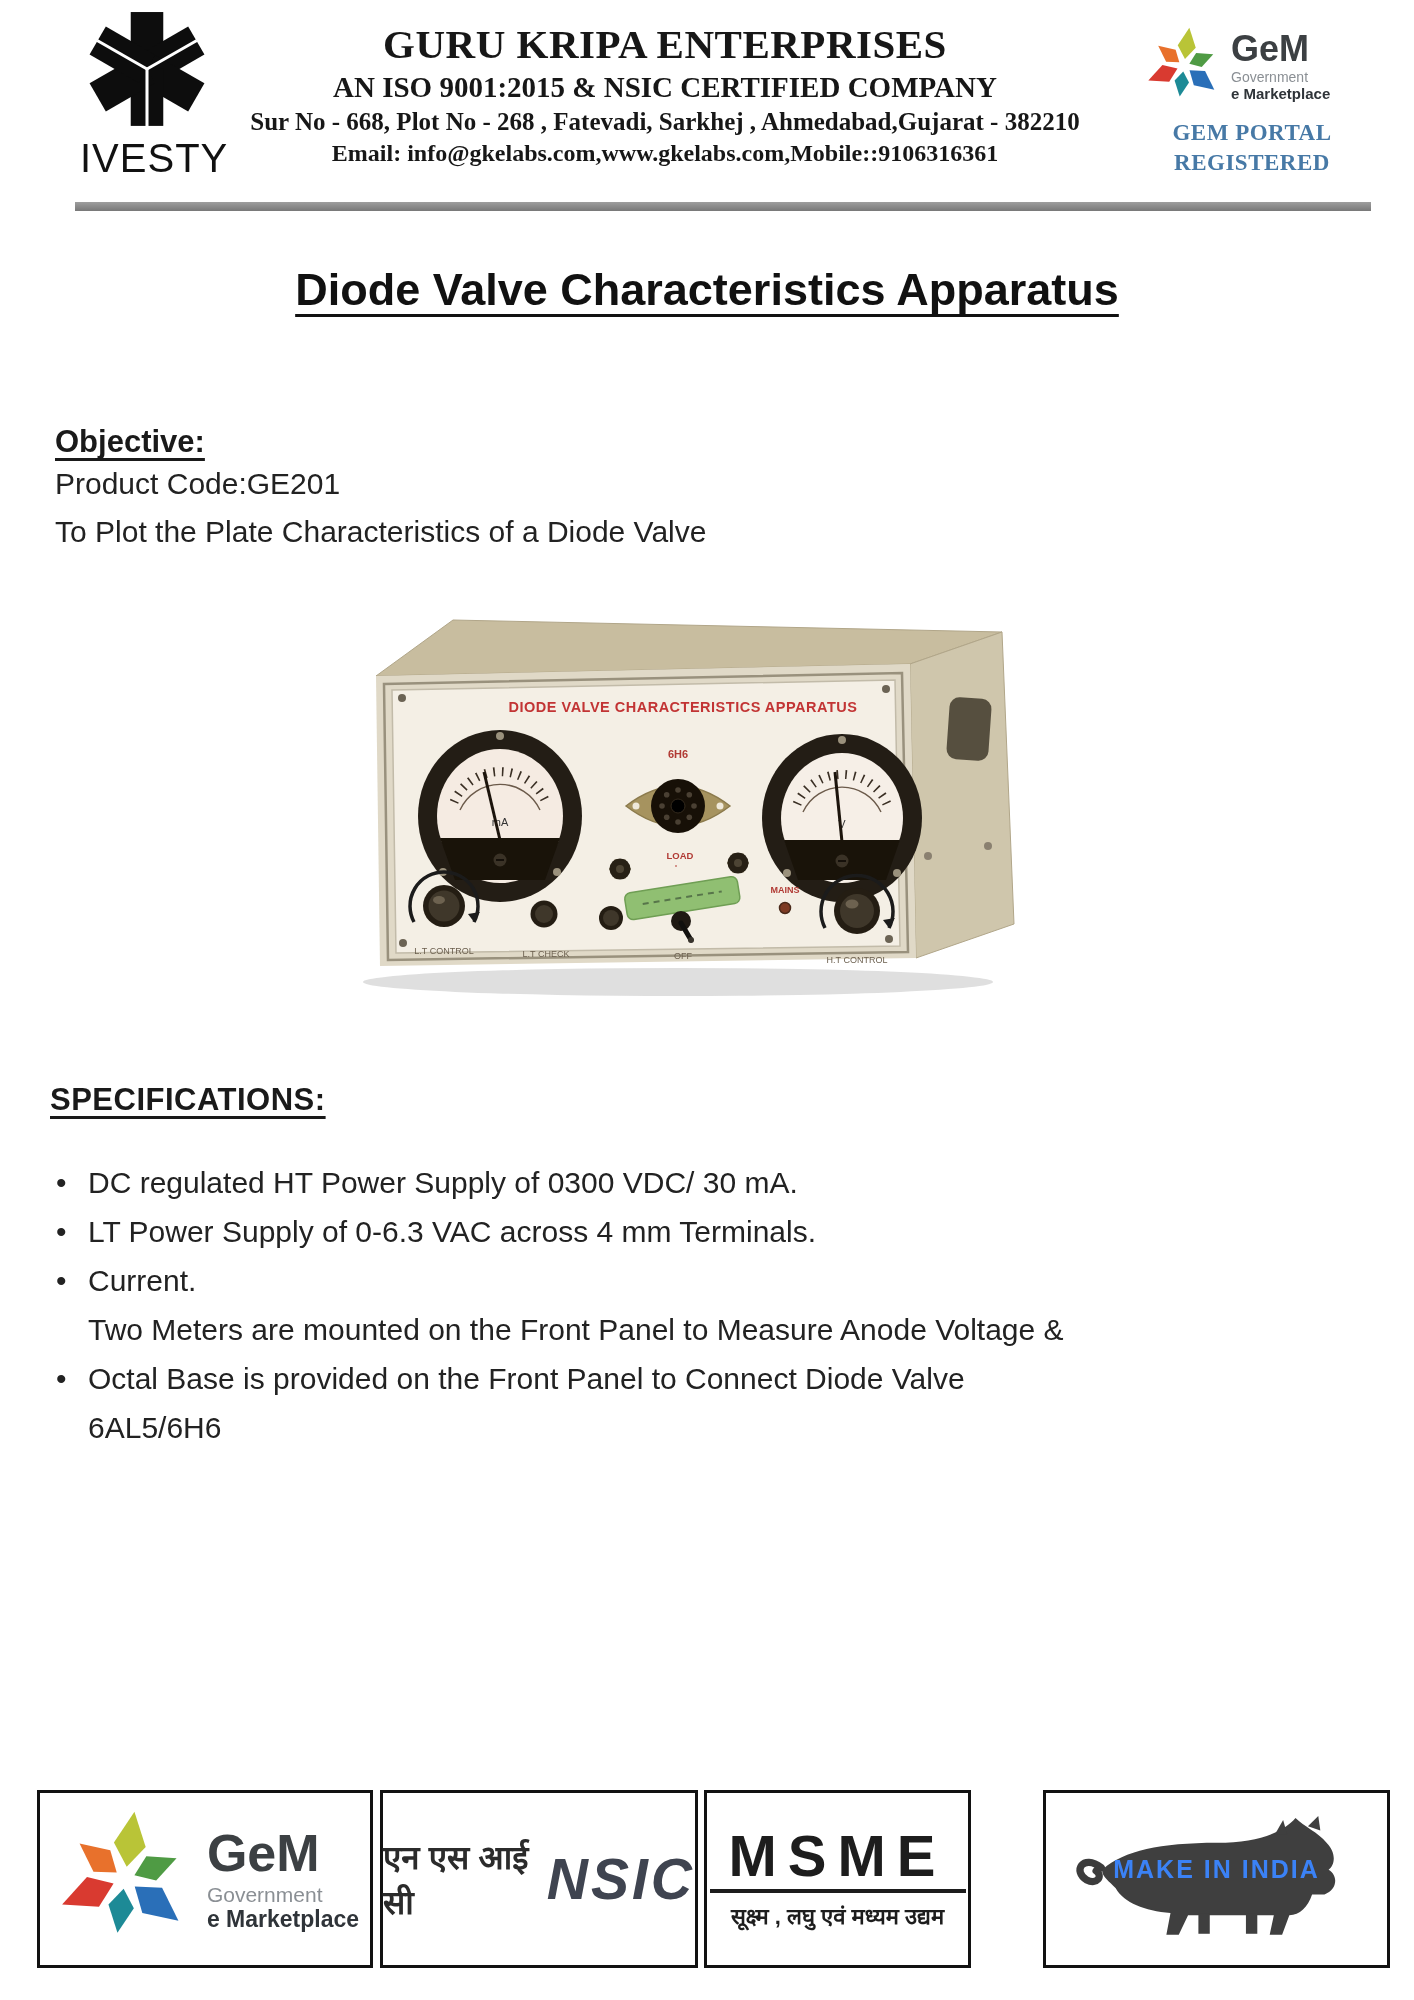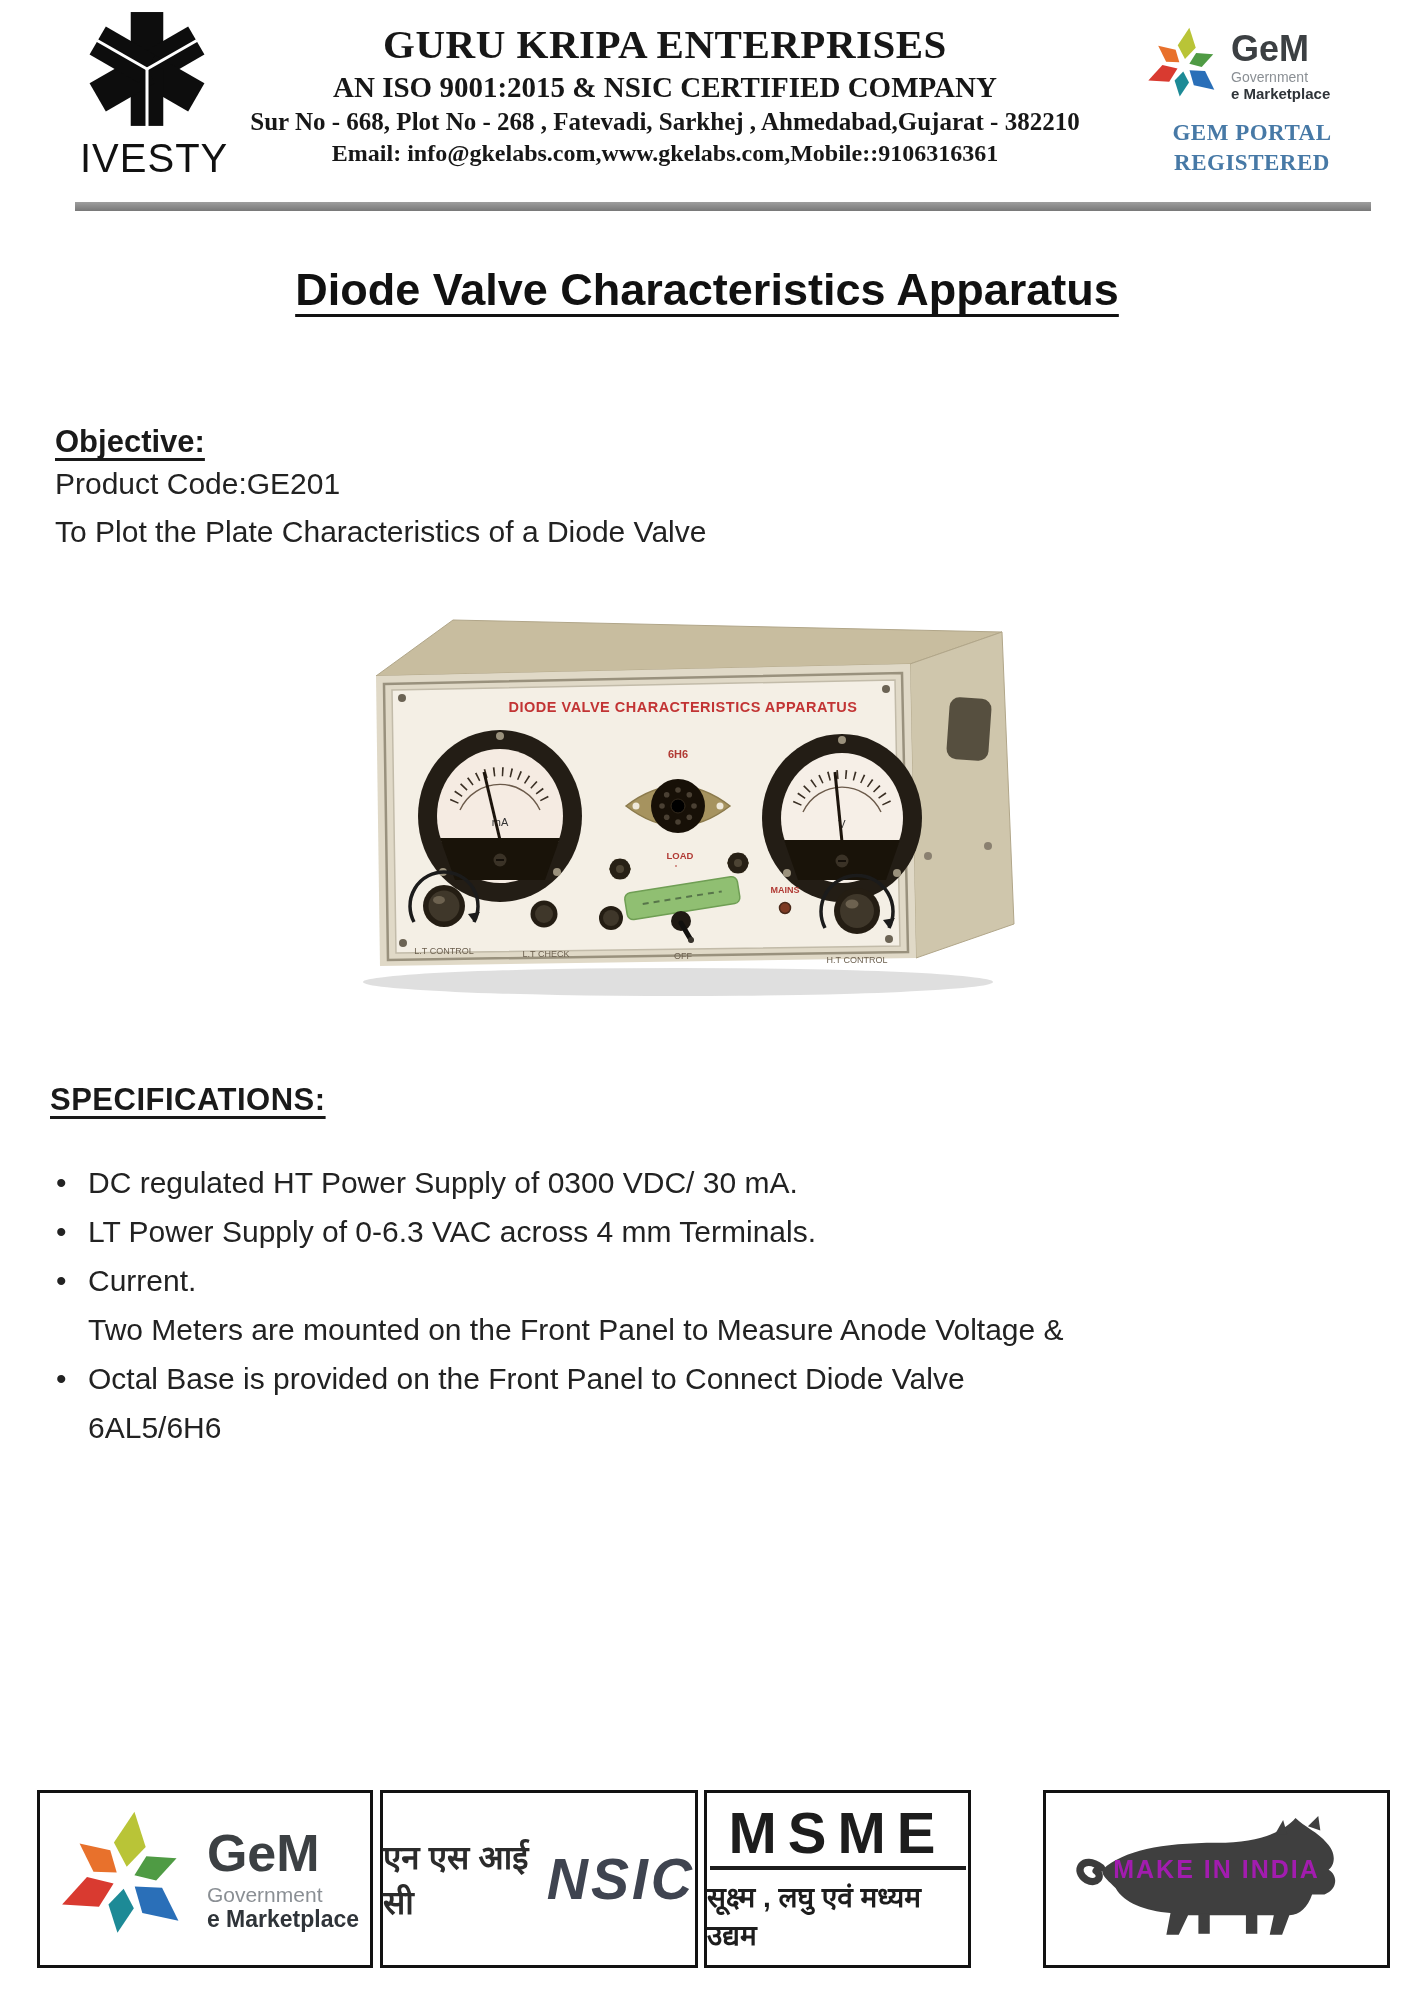--- a/index.html
+++ b/index.html
@@ -66,24 +66,24 @@
   .fgem-words { line-height:1; }
   .fgem-name { font-size:52px; font-weight:bold; color:#3c4043; }
   .fgem-sub1 { font-size:21px; color:#8a8f94; margin-top:5px; }
   .fgem-sub2 { font-size:23px; font-weight:bold; color:#2f3439; margin-top:3px; }
 
   .nsic-hindi { font-size:33px; font-weight:bold; color:#2b2b2b; }
   .nsic-name  { font-size:57px; font-weight:bold; font-style:italic; letter-spacing:3px; color:#3f4450; line-height:58px; }
 
   .msme-name  { font-size:58px; font-weight:bold; letter-spacing:11px; color:#1d1d1d; line-height:56px; }
   .msme-rule  { width:256px; height:4px; background:#1d1d1d; margin:5px 0 7px 0; }
-  .msme-hindi { font-size:28px; font-weight:bold; color:#1d1d1d; }
+  .msme-hindi { font-size:22px; font-weight:bold; color:#1d1d1d; }
 
   .mii-text { position:absolute; left:50%; top:44%; transform:translate(-50%,-50%);
-              color:#a21caf; font-size:25px; font-weight:bold; letter-spacing:2px; white-space:nowrap; }
+              color:#3b82f6; font-size:25px; font-weight:bold; letter-spacing:2px; white-space:nowrap; }
 </style>
 </head>
 <body>
 
 <div class="page">
 
   <div class="brand">
     <svg width="130" height="122" viewBox="0 0 120 120">
       <g transform="translate(60,58)">
         <g>

